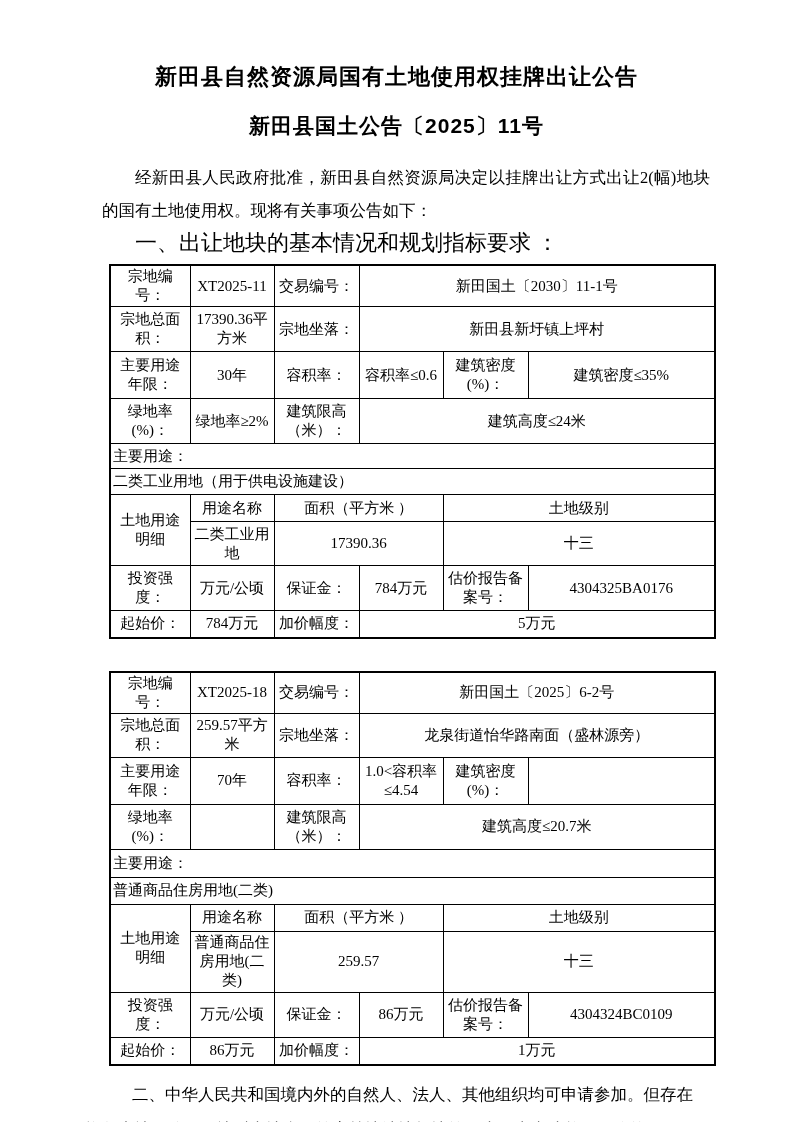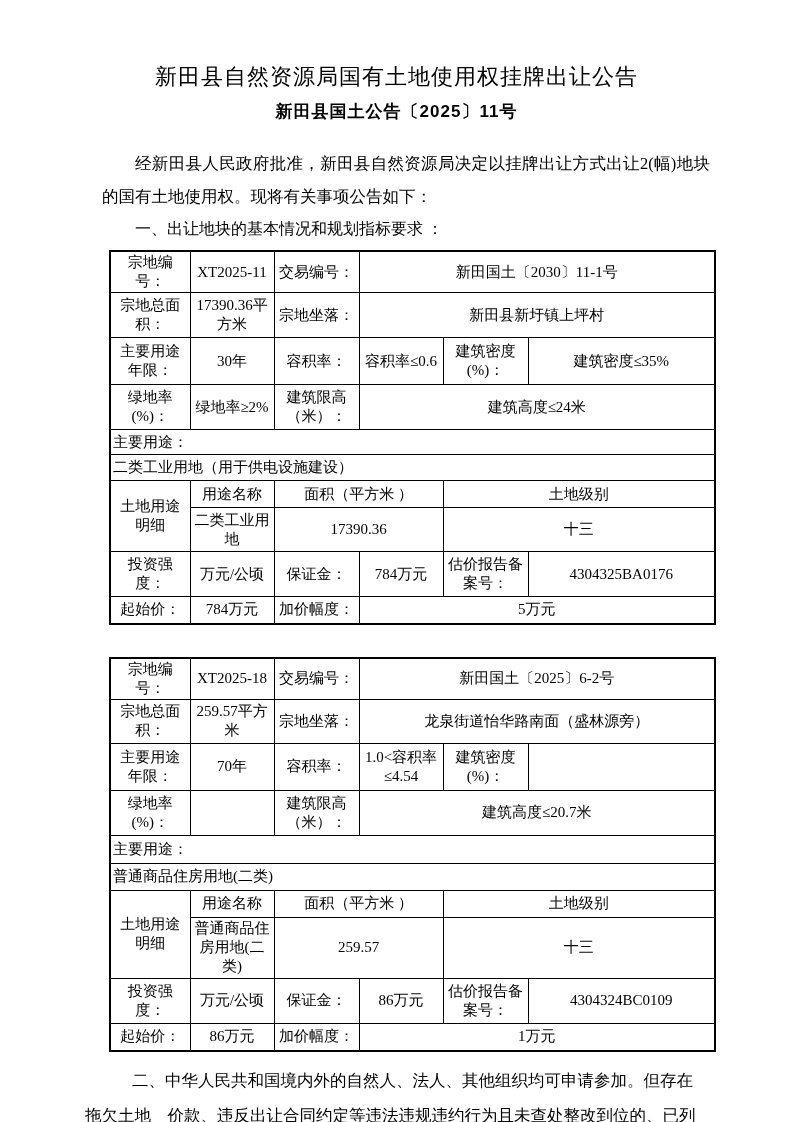--- a/index.html
+++ b/index.html
@@ -3,35 +3,35 @@
 <meta charset="utf-8">
 <style>
   html,body{margin:0;padding:0;background:#fff;}
   .page{
     width:793px;height:1122px;background:#ffffff;color:#000;
     font-family:"Liberation Serif",serif;position:relative;overflow:hidden;
   }
   p{margin:0;}
   .doc-title{
     padding-top:62px;text-align:center;
-    font-family:"Liberation Sans",sans-serif;font-weight:normal;
+    font-family:"Liberation Sans",sans-serif;font-weight:bold;
     font-size:22px;line-height:30px;letter-spacing:1px;
   }
   .doc-subtitle{
-    margin-top:6px;text-align:center;
+    margin-top:20px;text-align:center;
     font-family:"Liberation Sans",sans-serif;font-weight:bold;
-    font-size:17px;line-height:28px;letter-spacing:1px;
+    font-size:21px;line-height:28px;letter-spacing:1px;
   }
   .intro{
     margin:21px 12px 0 102px;width:608px;
     font-size:16.5px;line-height:33px;text-indent:33px;text-align:justify;
   }
   .section-heading{
     margin:0 0 0 102px;width:608px;
-    font-size:16px;line-height:32px;text-indent:33px;
+    font-size:22px;line-height:32px;text-indent:33px;
   }
   table.parcel-table{
     table-layout:fixed;width:605px;margin-left:109px;
     border-collapse:collapse;border:2px solid #000;
     font-size:15px;
   }
   table.t1{margin-top:5px;}
   table.t2{margin-top:32px;}
   .parcel-table td{
     border:1px solid #000;text-align:center;vertical-align:middle;

